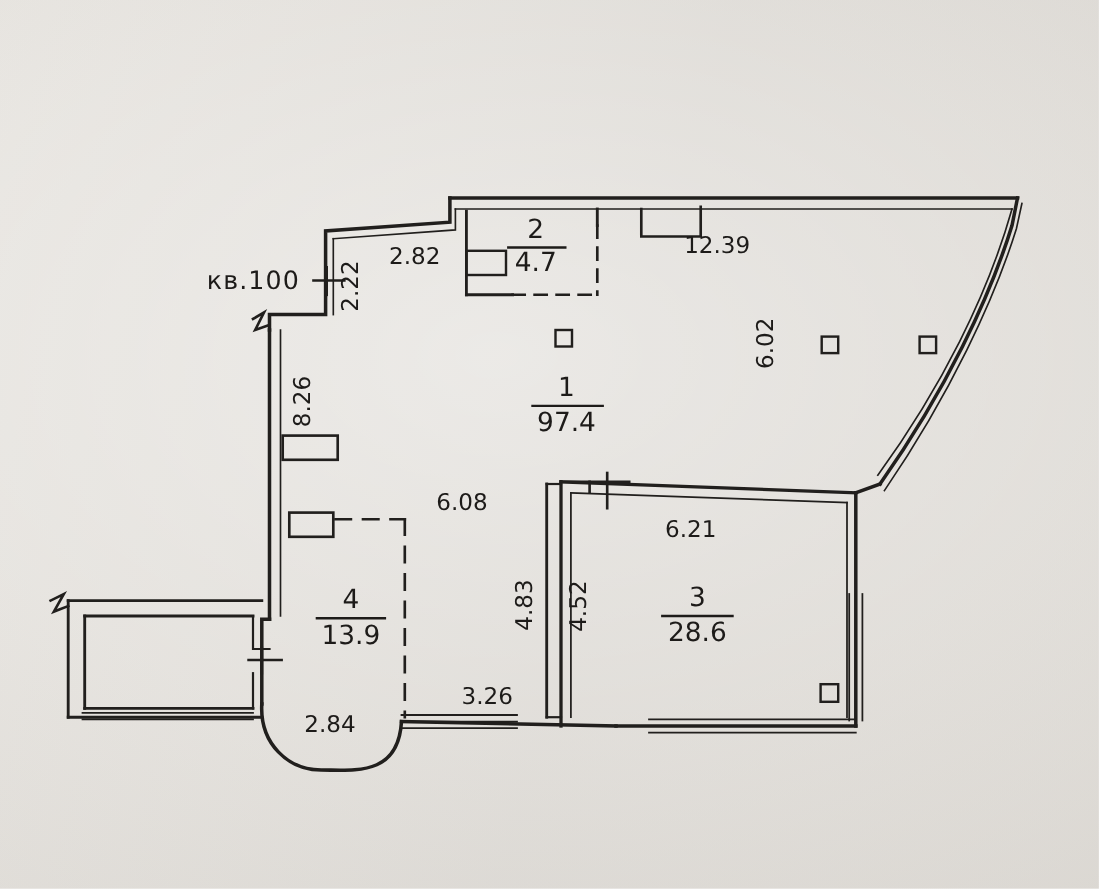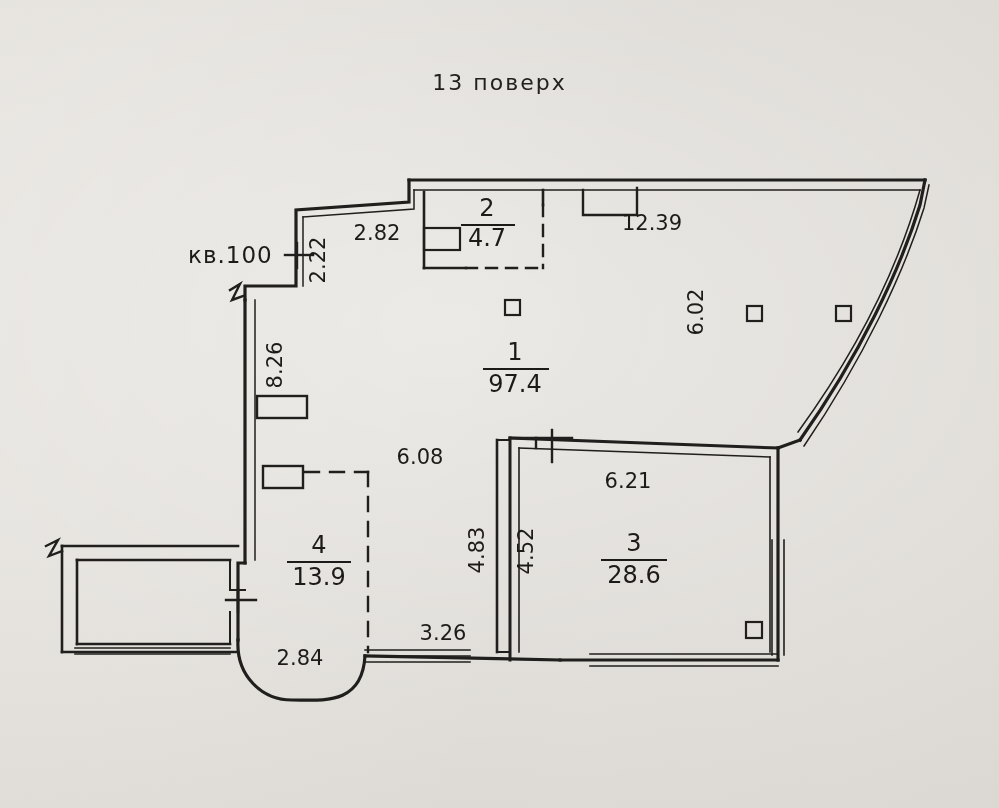--- a/index.html
+++ b/index.html
@@ -51,21 +51,20 @@
   .room-num { font-size: 24px; text-anchor: middle; }
   .room-area { font-size: 24px; text-anchor: middle; }
 </style>
 </head>
 <body>
 
 <div id="plan-page">
 
   <div id="paper-shade"></div>
 
-  <div id="plan-title">13 поверх</div>
 
   <svg id="plan-svg" width="999" height="808" viewBox="0 0 999 808">
 
     <g fill="none" stroke="#211f1d" stroke-linecap="square" stroke-linejoin="miter">
 
       <g stroke-width="3.2">
 
         <path d="M 245 300 L 245 563"></path>
 
         <path d="M 245 300 L 245 286 L 296 286 L 296 210 L 409 202 L 409 180"></path>

